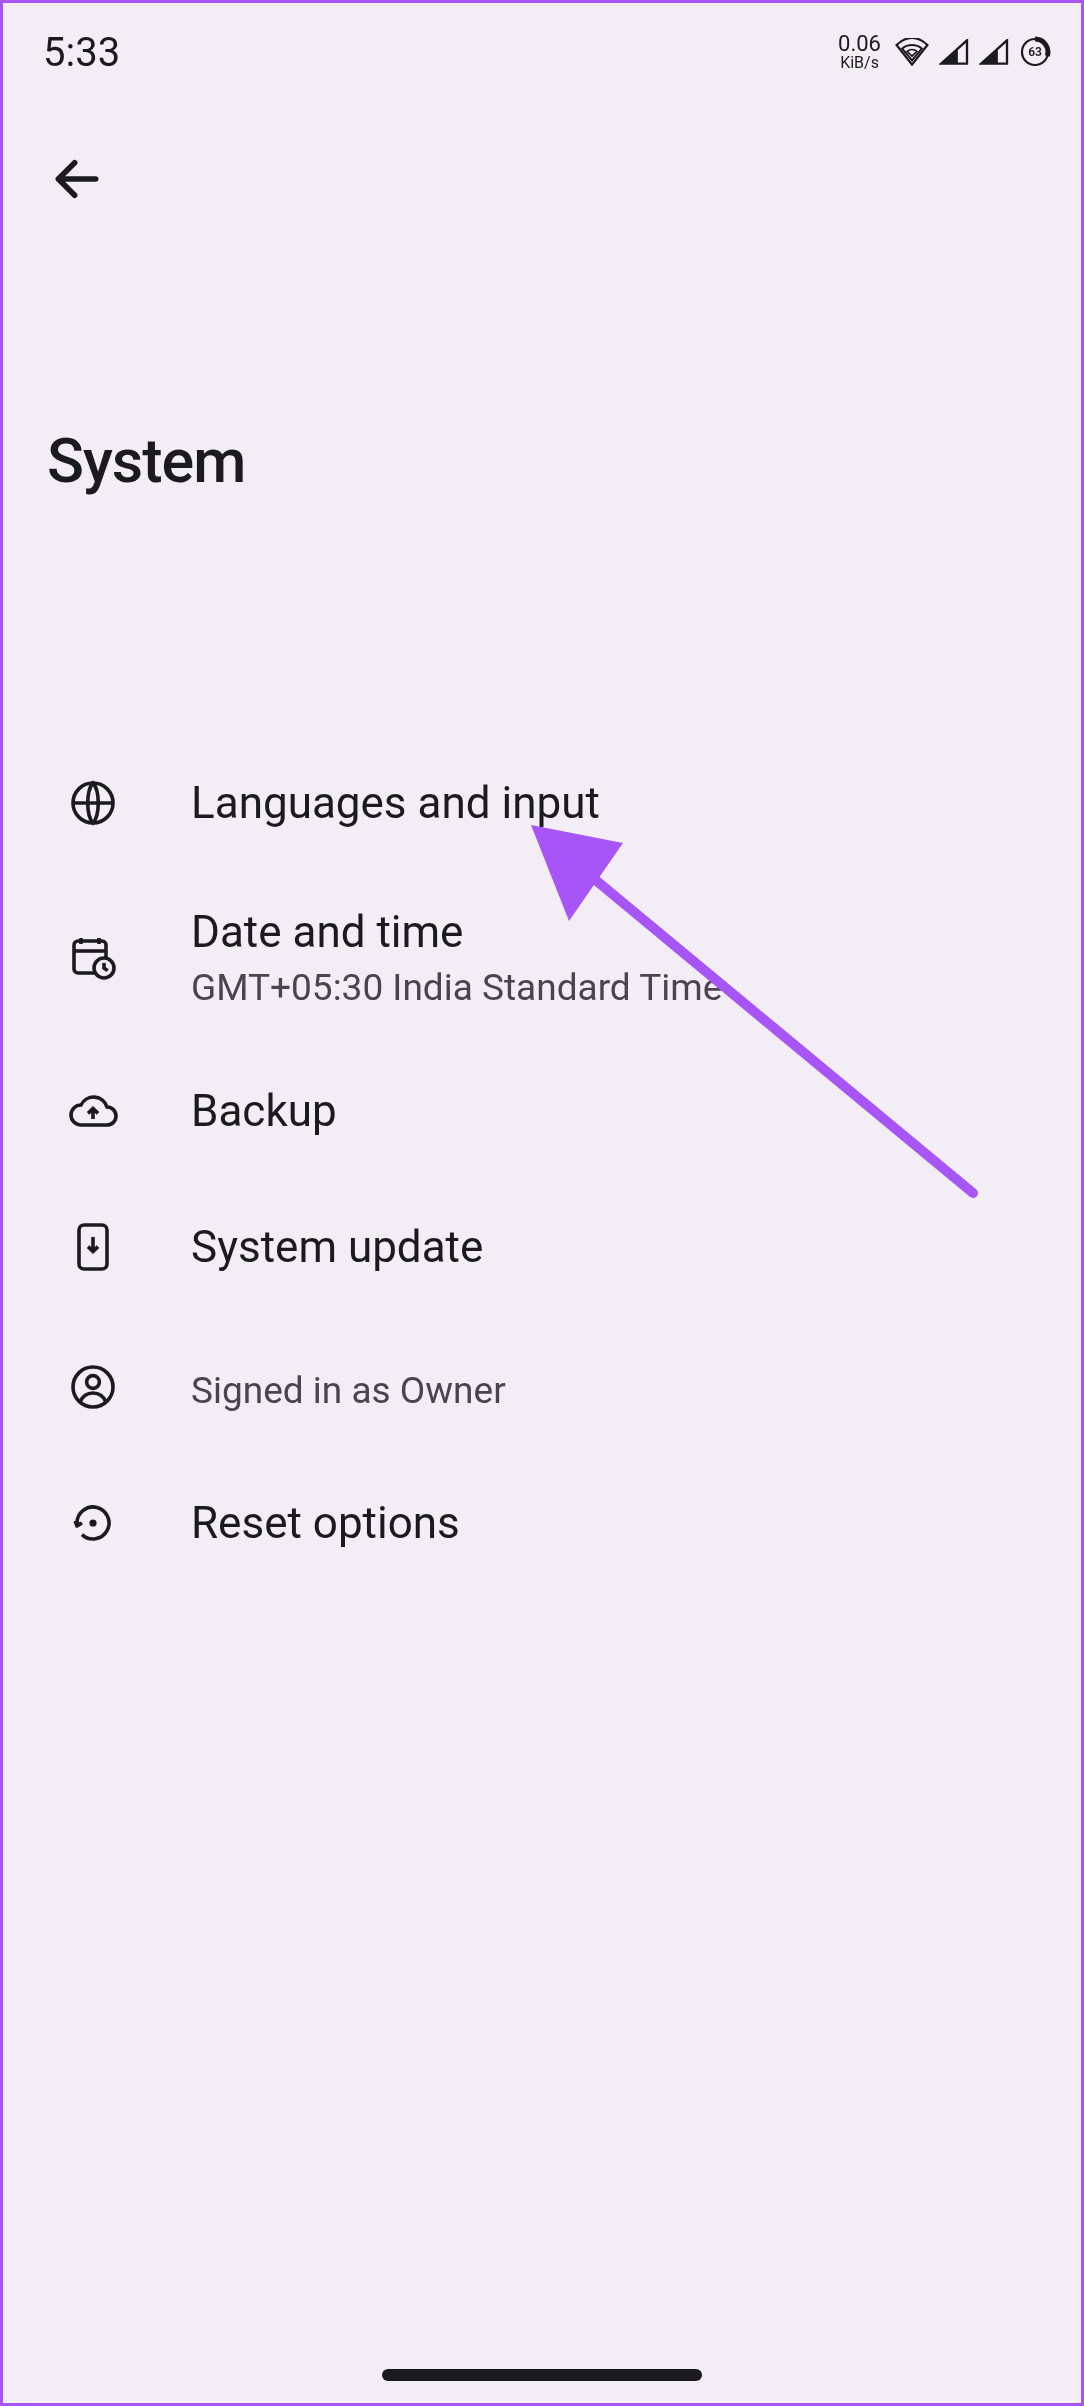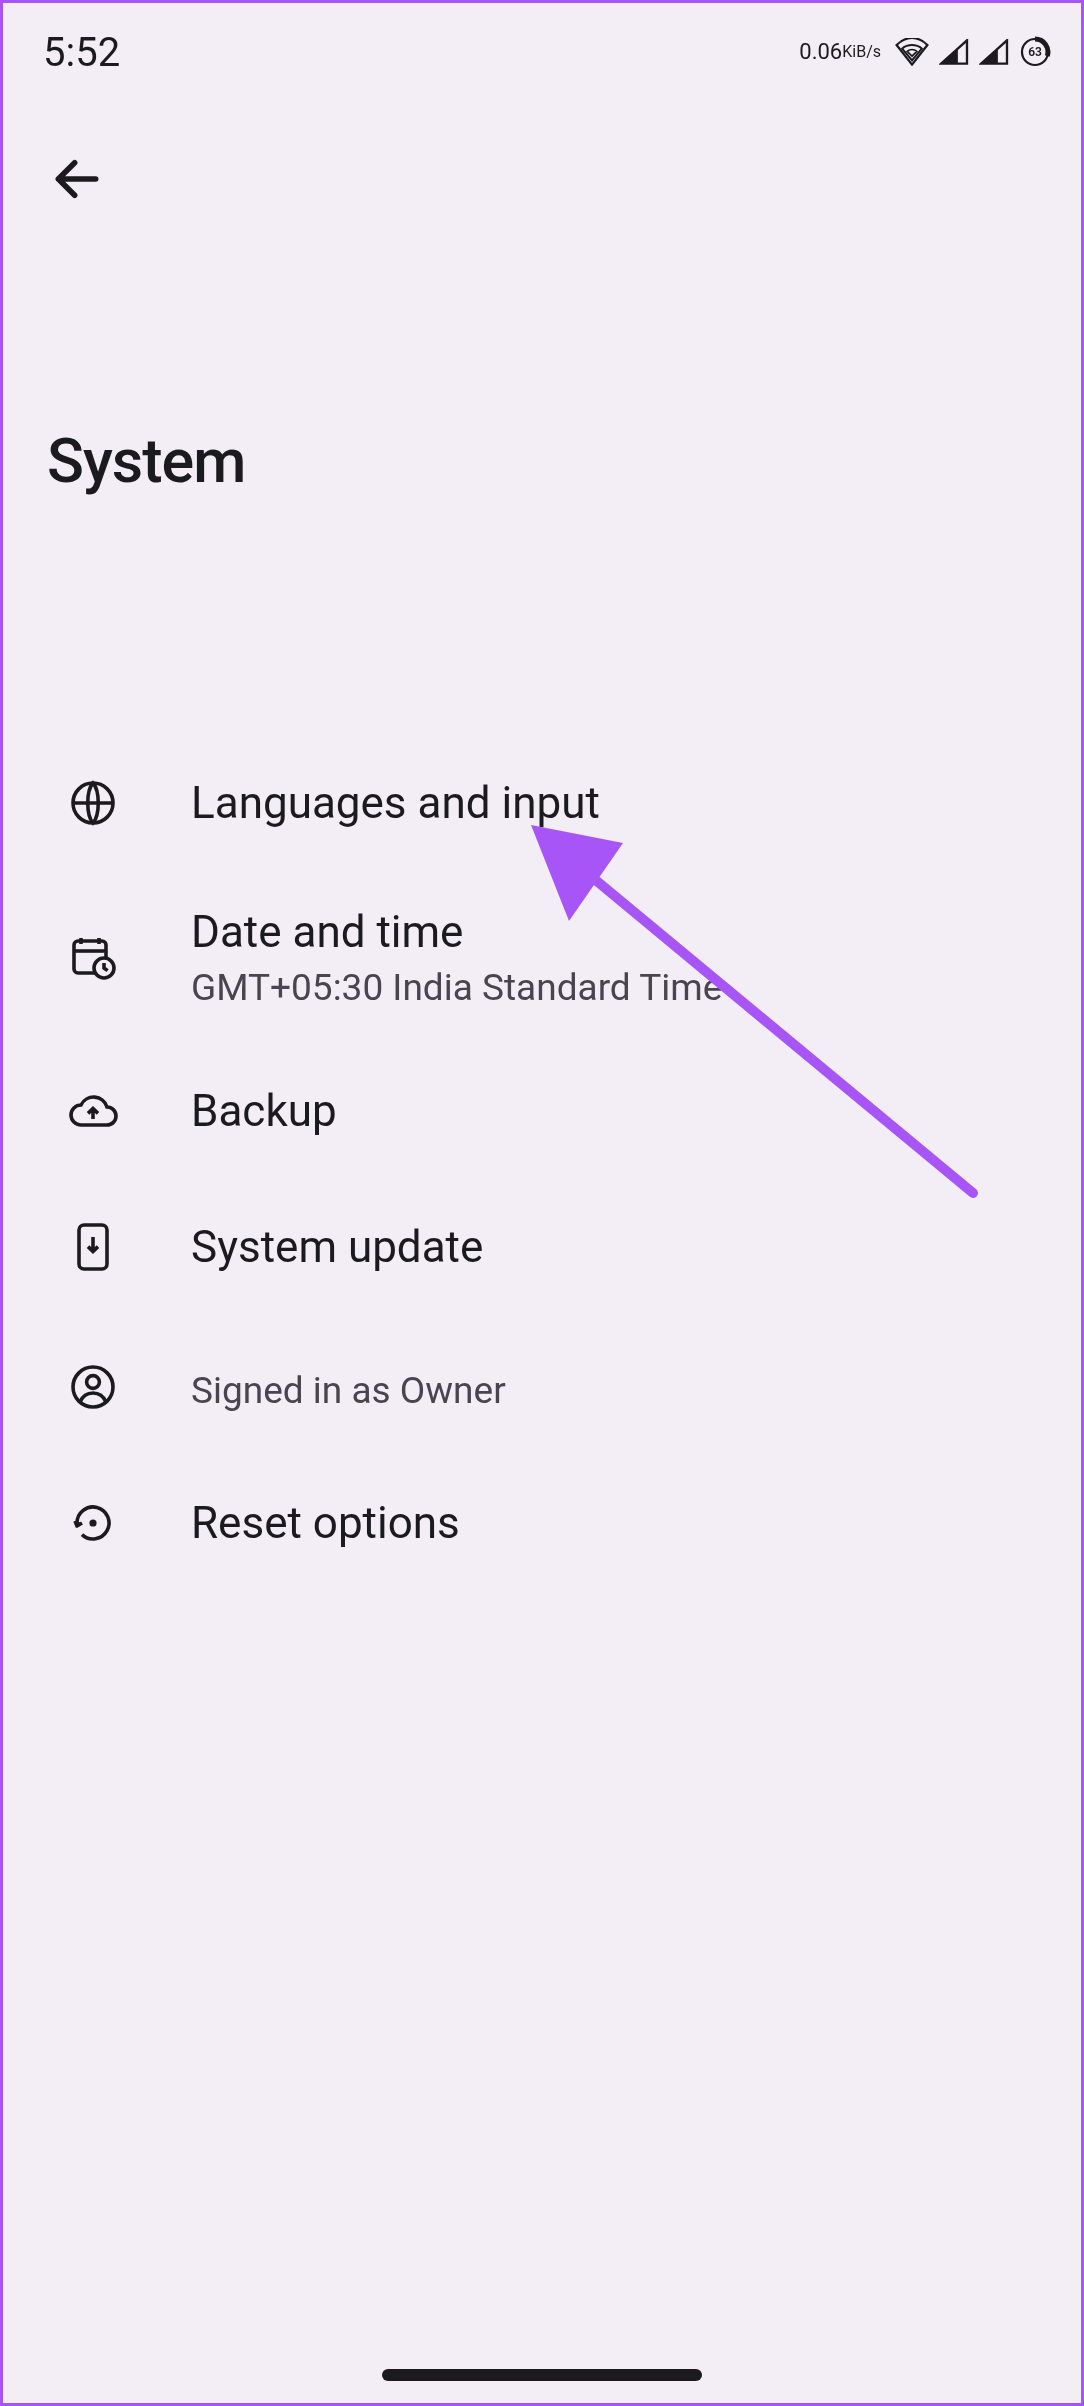--- a/index.html
+++ b/index.html
@@ -26,21 +26,21 @@
     font-weight: 400;
     color: #1b1b1f;
   }
   .status-right {
     display: flex;
     align-items: center;
     gap: 10px;
   }
   .status-speed {
     display: flex;
-    flex-direction: row;
+    flex-direction: column;
     align-items: center;
     line-height: 1;
     margin-right: 4px;
   }
   .status-speed-num { font-size: 22px; color: #1b1b1f; }
   .status-speed-unit { font-size: 16px; color: #1b1b1f; }
   .status-icon { display: inline-flex; align-items: center; justify-content: center; }
   .status-icon svg { display: block; }
 
   
@@ -117,21 +117,21 @@
     width: 320px;
     height: 12px;
     border-radius: 6px;
     background: #1b1b1f;
   }
 </style>
 </head>
 <body>
 
 <div class="status-bar">
-  <div class="status-time">5:52</div>
+  <div class="status-time">5:33</div>
   <div class="status-right">
     <div class="status-speed">
       <span class="status-speed-num">0.06</span>
       <span class="status-speed-unit">KiB/s</span>
     </div>
     <span class="status-icon">
       <svg width="34" height="28" viewBox="0 0 24 20">
         <path d="M12 19 L1 5 C4 2 8 0 12 0 C16 0 20 2 23 5 Z" fill="none" stroke="#1b1b1f" stroke-width="1.6"></path>
         <path d="M12 16 L5 7.5 C7 5.8 9.4 5 12 5 C14.6 5 17 5.8 19 7.5 Z" fill="none" stroke="#1b1b1f" stroke-width="1.4"></path>
         <path d="M12 13 L8.5 9.5 C9.6 8.6 10.8 8.2 12 8.2 C13.2 8.2 14.4 8.6 15.5 9.5 Z" fill="none" stroke="#1b1b1f" stroke-width="1.2"></path>

